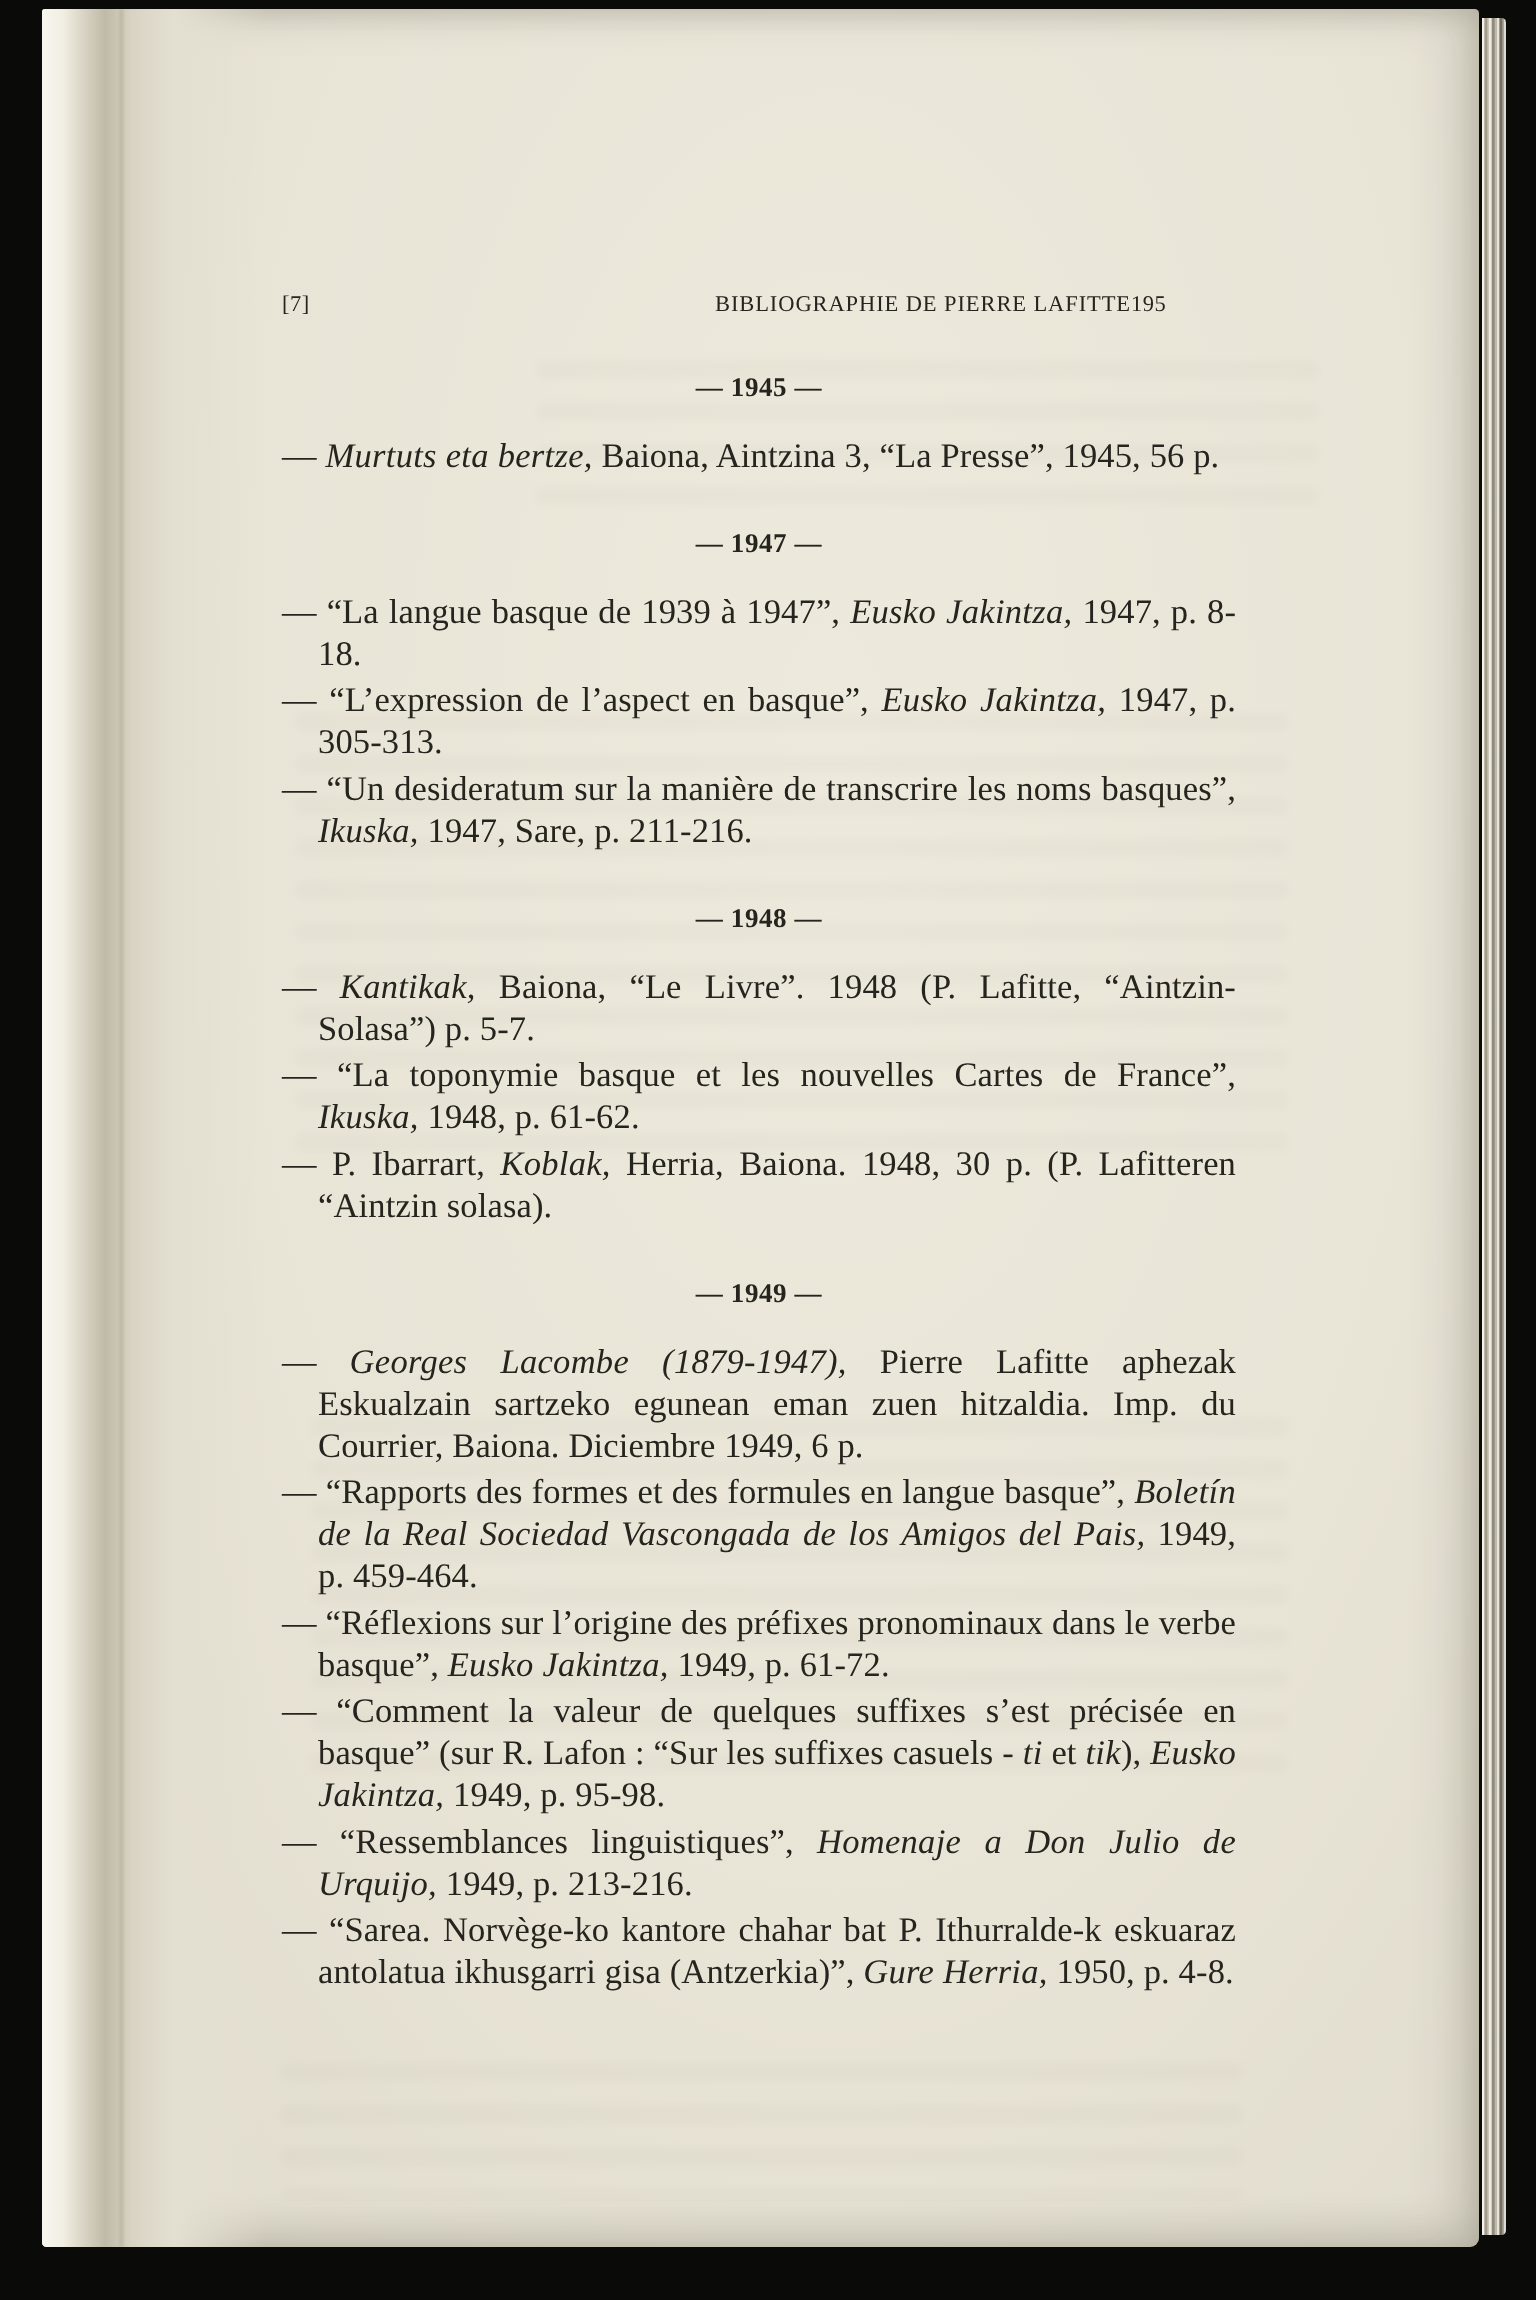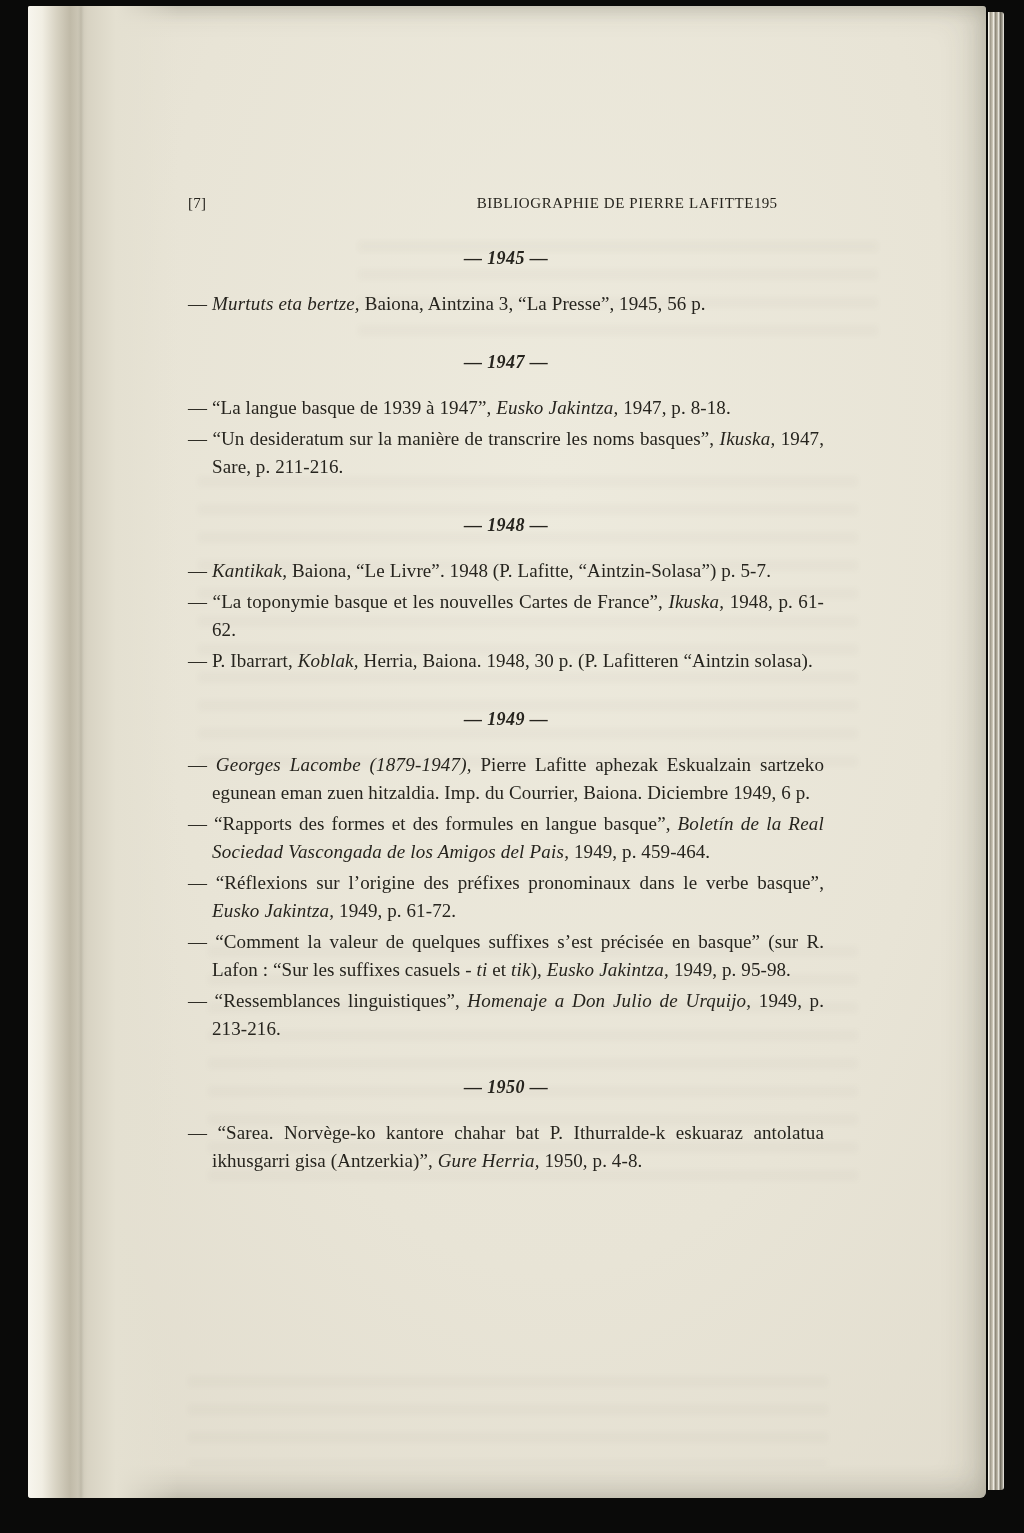--- a/index.html
+++ b/index.html
@@ -108,28 +108,27 @@
   .running-head .center{ flex: 1; text-align: right; letter-spacing: 0.6px; }
   .running-head .right { width: 70px; text-align: left; }
 
   .year-heading {
     text-align: center;
     font-weight: 700;
     font-size: 18px;
     line-height: 24px;
     margin: 32px 0 20px 0;
     letter-spacing: 0.4px;
-    font-style: italic;
   }
   .entry {
     margin: 0 0 3px 0;
     text-align: justify;
     padding-left: 24px;
     text-indent: -24px;
-    font-size: 19px;
+    font-size: 23px;
     line-height: 28px;
     letter-spacing: 0.1px;
   }
   .entry i { letter-spacing: 0.2px; }
 </style>
 </head>
 <body>
 
 <div class="stage">
   <div class="page">
@@ -146,38 +145,38 @@
       </div>
 
       <div>
           <div>
             <div class="year-heading">— 1945 —</div>
             <p class="entry"><span>— </span><i>Murtuts eta bertze,</i><span> Baiona, Aintzina 3, “La Presse”, 1945, 56 p.</span></p>
           </div>
           <div>
             <div class="year-heading">— 1947 —</div>
             <p class="entry"><span>— “La langue basque de 1939 à 1947”, </span><i>Eusko Jakintza,</i><span> 1947, p. 8-18.</span></p>
+            <p class="entry"><span>— “L’expression de l’aspect en basque”, </span><i>Eusko Jakintza,</i><span> 1947, p. 305-313.</span></p>
             <p class="entry"><span>— “Un desideratum sur la manière de transcrire les noms basques”, </span><i>Ikuska,</i><span> 1947, Sare, p. 211-216.</span></p>
           </div>
           <div>
             <div class="year-heading">— 1948 —</div>
             <p class="entry"><span>— </span><i>Kantikak,</i><span> Baiona, “Le Livre”. 1948 (P. Lafitte, “Aintzin-Solasa”) p. 5-7.</span></p>
             <p class="entry"><span>— “La toponymie basque et les nouvelles Cartes de France”, </span><i>Ikuska,</i><span> 1948, p. 61-62.</span></p>
             <p class="entry"><span>— P. Ibarrart, </span><i>Koblak,</i><span> Herria, Baiona. 1948, 30 p. (P. Lafitteren “Aintzin solasa).</span></p>
           </div>
           <div>
             <div class="year-heading">— 1949 —</div>
             <p class="entry"><span>— </span><i>Georges Lacombe (1879-1947),</i><span> Pierre Lafitte aphezak Eskualzain sartzeko egunean eman zuen hitzaldia. Imp. du Courrier, Baiona. Diciembre 1949, 6 p.</span></p>
             <p class="entry"><span>— “Rapports des formes et des formules en langue basque”, </span><i>Boletín de la Real Sociedad Vascongada de los Amigos del Pais,</i><span> 1949, p. 459-464.</span></p>
             <p class="entry"><span>— “Réflexions sur l’origine des préfixes pronominaux dans le verbe basque”, </span><i>Eusko Jakintza,</i><span> 1949, p. 61-72.</span></p>
             <p class="entry"><span>— “Comment la valeur de quelques suffixes s’est précisée en basque” (sur R. Lafon : “Sur les suffixes casuels - </span><i>ti</i><span> et </span><i>tik</i><span>), </span><i>Eusko Jakintza,</i><span> 1949, p. 95-98.</span></p>
             <p class="entry"><span>— “Ressemblances linguistiques”, </span><i>Homenaje a Don Julio de Urquijo,</i><span> 1949, p. 213-216.</span></p>
           </div>
           <div>
-            <div class="year-heading">— 1950 —</div>
             <p class="entry"><span>— “Sarea. Norvège-ko kantore chahar bat P. Ithurralde-k eskuaraz antolatua ikhusgarri gisa (Antzerkia)”, </span><i>Gure Herria,</i><span> 1950, p. 4-8.</span></p>
           </div>
         </div>
     </div>
   </div>
 
   <div class="page-stack"></div>
 </div>
 
 </body></html>

